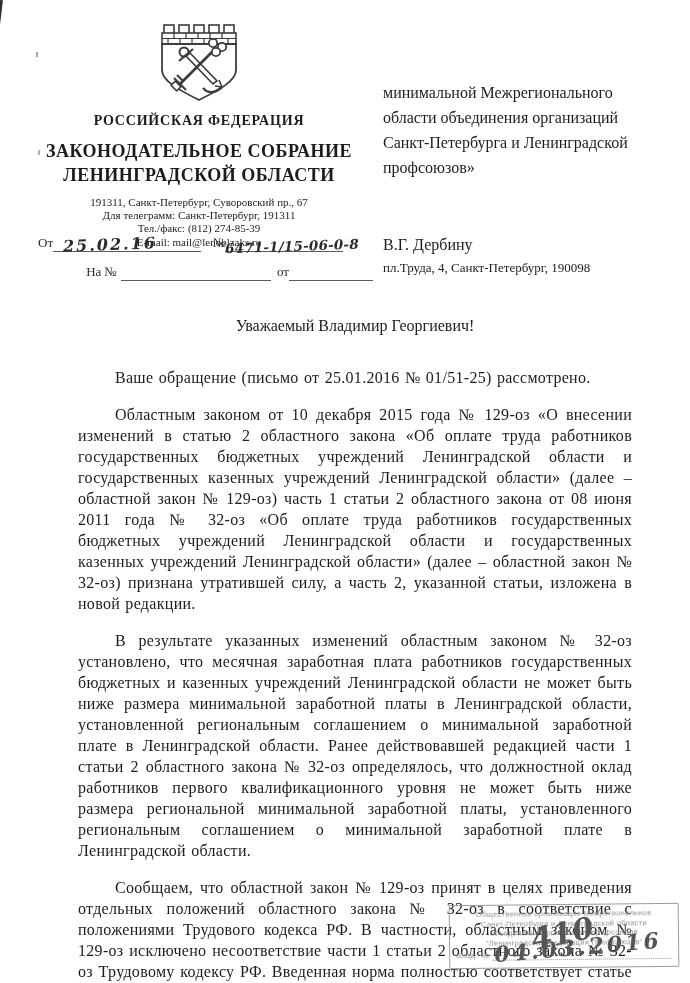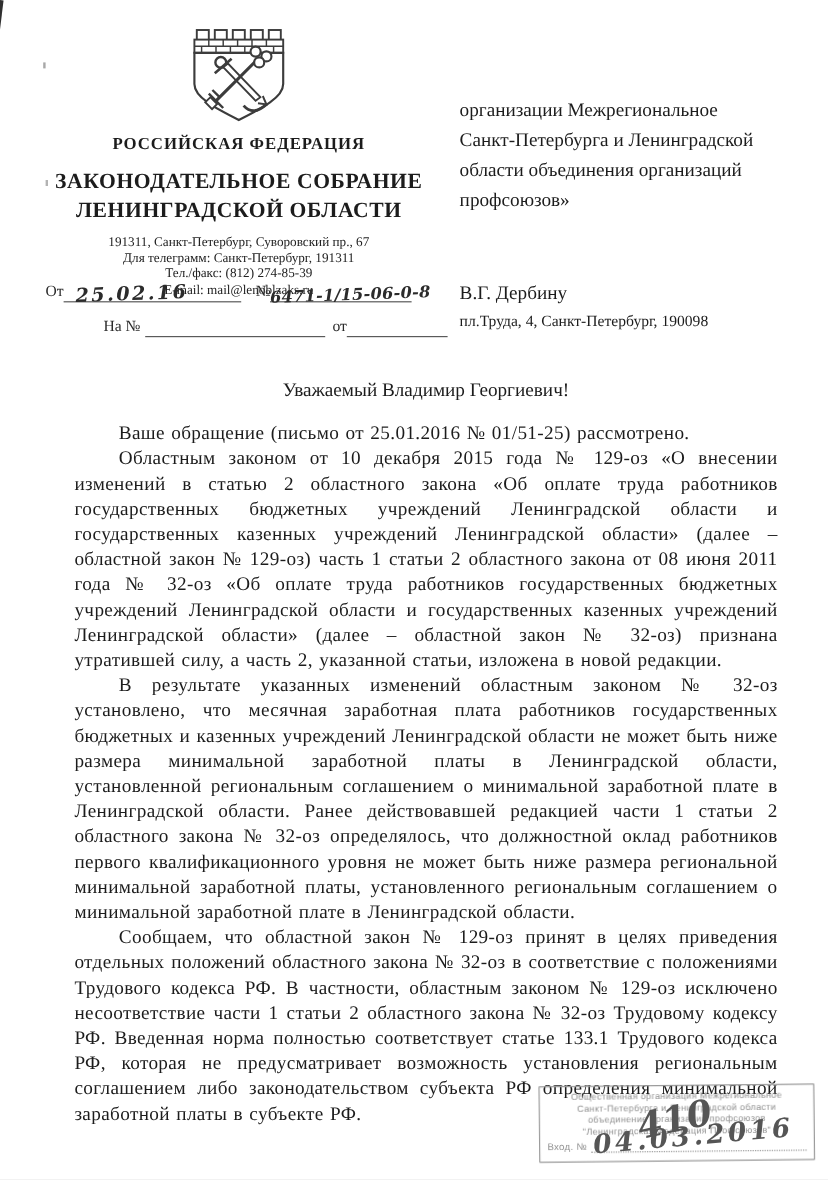--- a/index.html
+++ b/index.html
@@ -37,21 +37,21 @@
   
   .recipient{position:absolute;left:383px;top:80px;width:300px;font-size:16px;line-height:25px;}
   .recipient-name{position:absolute;left:383px;top:236px;font-size:16px;}
   .recipient-addr{position:absolute;left:383px;top:260px;font-size:13px;}
   
   .salutation{position:absolute;left:62px;top:317px;width:586px;text-align:center;font-size:16px;}
   .body{
     position:absolute;left:62px;top:351px;width:586px;
     font-size:16px;line-height:21px;text-align:justify;letter-spacing:.3px;word-spacing:1px;
   }
-  .body p{margin:0;text-indent:37px;}
+  .body p{margin:16px;text-indent:37px;}
   
   .stamp-box{
     position:absolute;left:449px;top:904px;width:230px;height:64px;
     border:1.5px solid #9b9b9b;border-radius:1px;
     transform:rotate(-.6deg);
     padding:4px 4px 0 4px;box-sizing:border-box;
     color:#8f8f8f;font-size:7.5px;line-height:9.5px;text-align:center;
     font-family:"Liberation Sans", sans-serif;
     filter:blur(.3px);
     letter-spacing:.3px;
@@ -154,23 +154,23 @@
   </div>
 
   <div class="ref-row" id="ref-row2">
     <span class="lbl">На №</span>
     <span class="uline" style="width:150px;margin-left:4px;"></span>
     <span class="lbl" style="margin-left:6px;">от</span>
     <span class="uline" style="width:84px;"></span>
   </div>
 
   <div class="recipient">
-    <div>организации Межрегиональное</div>
+    <div>минимальной Межрегионального</div>
+    <div>области объединения организаций</div>
     <div>Санкт-Петербурга и Ленинградской</div>
-    <div>области объединения организаций</div>
     <div>профсоюзов»</div>
   </div>
   <div class="recipient-name">В.Г. Дербину</div>
   <div class="recipient-addr">пл.Труда, 4, Санкт-Петербург, 190098</div>
 
   <div class="salutation">Уважаемый Владимир Георгиевич!</div>
 
   <div class="body">
     <p>Ваше обращение (письмо от 25.01.2016 № 01/51-25) рассмотрено.</p>
     <p>Областным законом от 10 декабря 2015 года № 129-оз «О внесении изменений в статью 2 областного закона «Об оплате труда работников государственных бюджетных учреждений Ленинградской области и государственных казенных учреждений Ленинградской области» (далее – областной закон № 129-оз) часть 1 статьи 2 областного закона от 08 июня 2011 года № 32-оз «Об оплате труда работников государственных бюджетных учреждений Ленинградской области и государственных казенных учреждений Ленинградской области» (далее – областной закон № 32-оз) признана утратившей силу, а часть 2, указанной статьи, изложена в новой редакции.</p>

